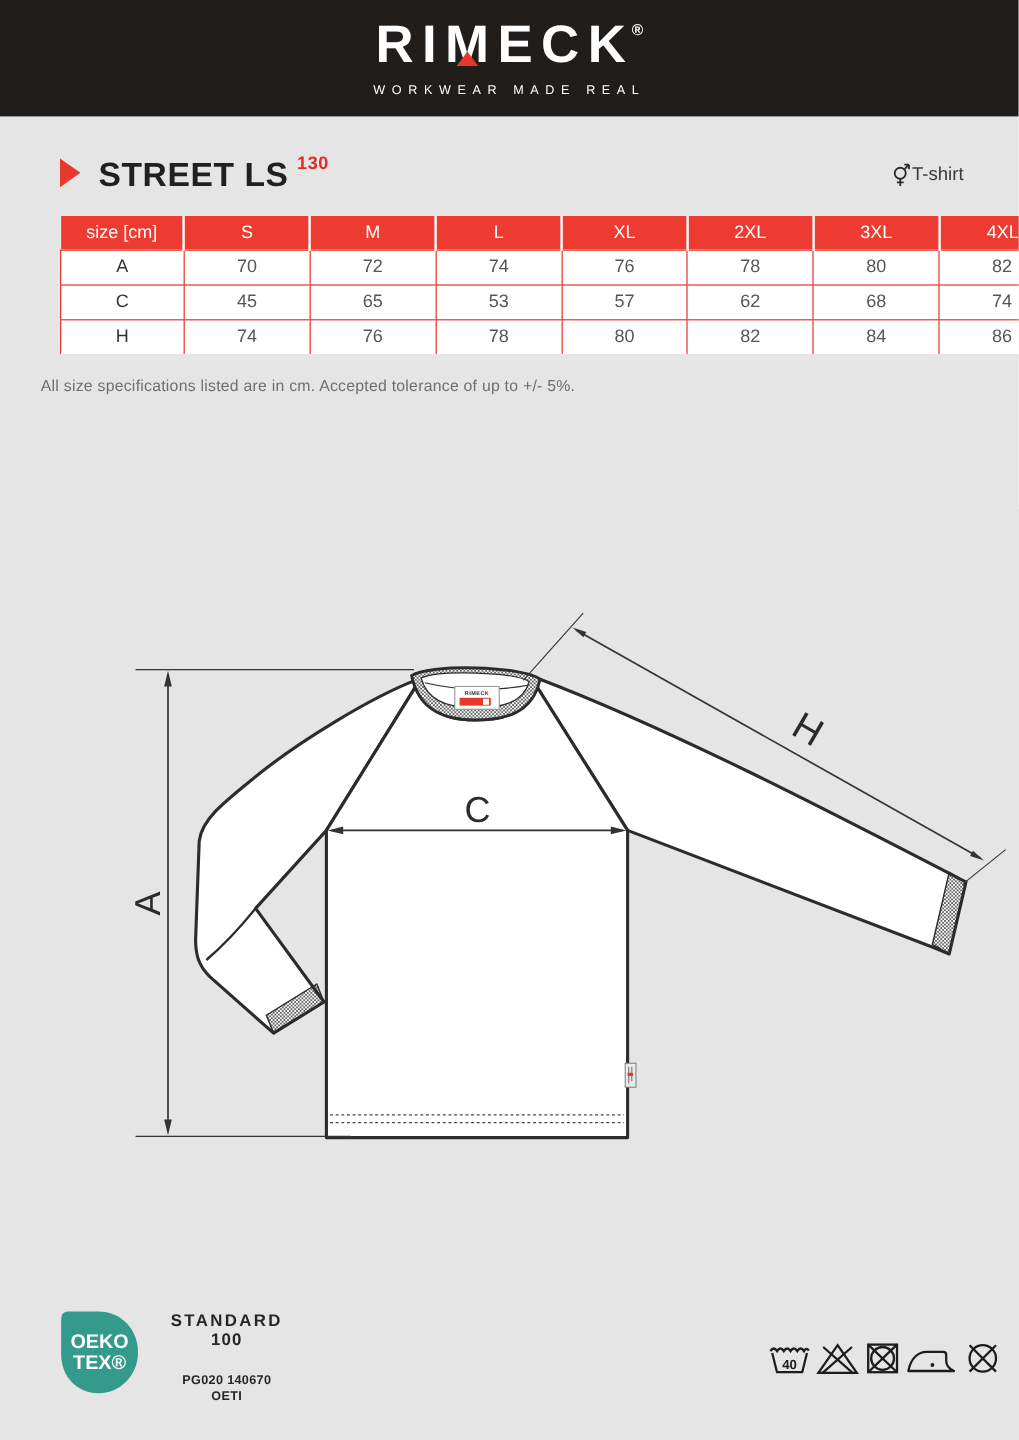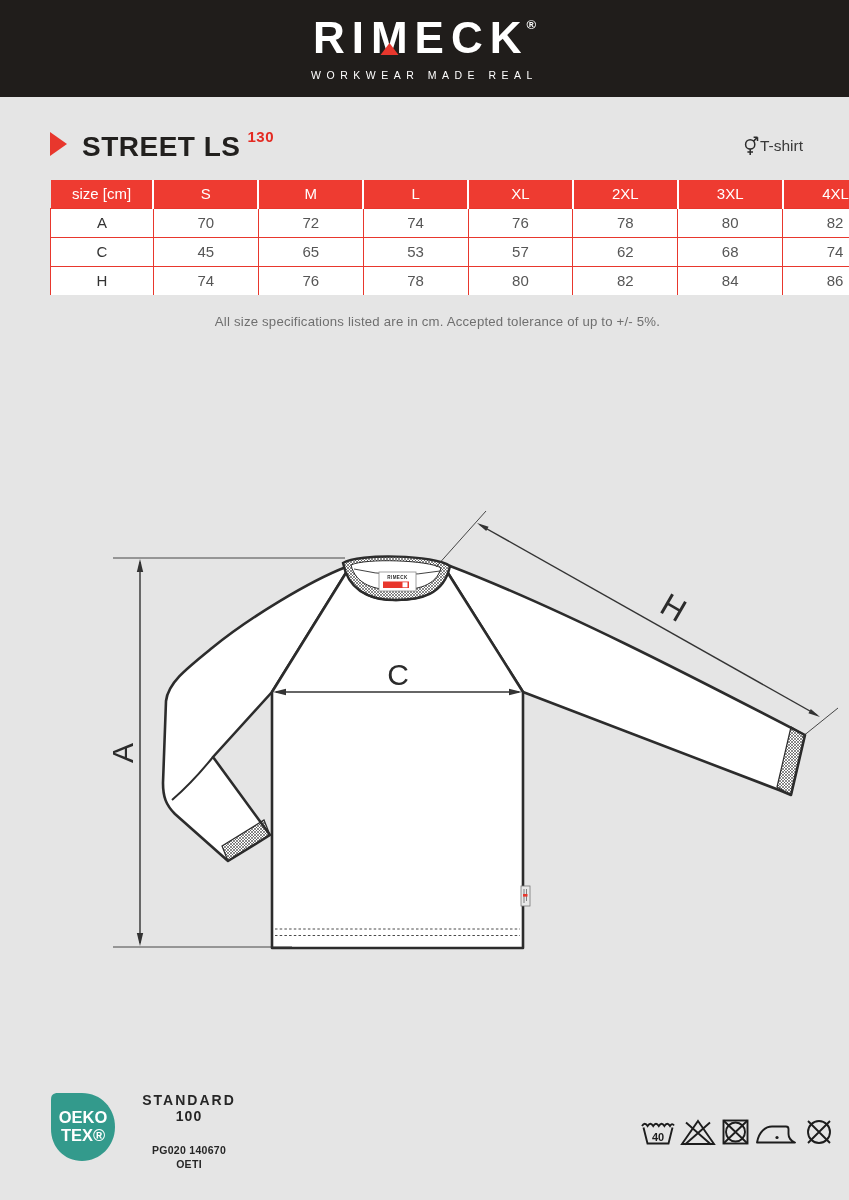--- a/index.html
+++ b/index.html
@@ -29,21 +29,21 @@
               font-size:15.5px; color:#3a3a3a; }
 
   
   .size-table { position:absolute; left:50px; top:180px; width:838px; border-collapse:collapse; table-layout:fixed; }
   .size-table th { background:#ee3b31; color:#fff; font-weight:normal; font-size:15px; height:28px; border-left:2px solid #fff; }
   .size-table th:first-child { border-left:none; }
   .size-table td { border:1px solid #e8372d; text-align:center; font-size:15px; color:#565656; height:29px; background:#fff; }
   .size-table td.rowlab { color:#333; }
   .size-table tr:last-child td { border-bottom:none; }
 
-  .note { position:absolute; left:61px; top:314px; width:753px; text-align:center;
+  .note { position:absolute; left:34px; top:314px; width:753px; text-align:left;
           font-size:13.2px; color:#6f6f6f; letter-spacing:0.2px; }
 
   
   .drawing { position:absolute; left:0; top:505px; width:849px; height:470px; }
   .drawing text { font-family:"Liberation Sans", sans-serif; fill:#2b2b2b; }
 
   
   .oeko { position:absolute; left:46px; top:1088px; display:flex; align-items:flex-start; }
   .oeko-text { margin-left:12px; width:118px; text-align:center; color:#262626; margin-top:4px; }
   .oeko-text .std1 { font-size:14px; font-weight:bold; letter-spacing:2px; }

